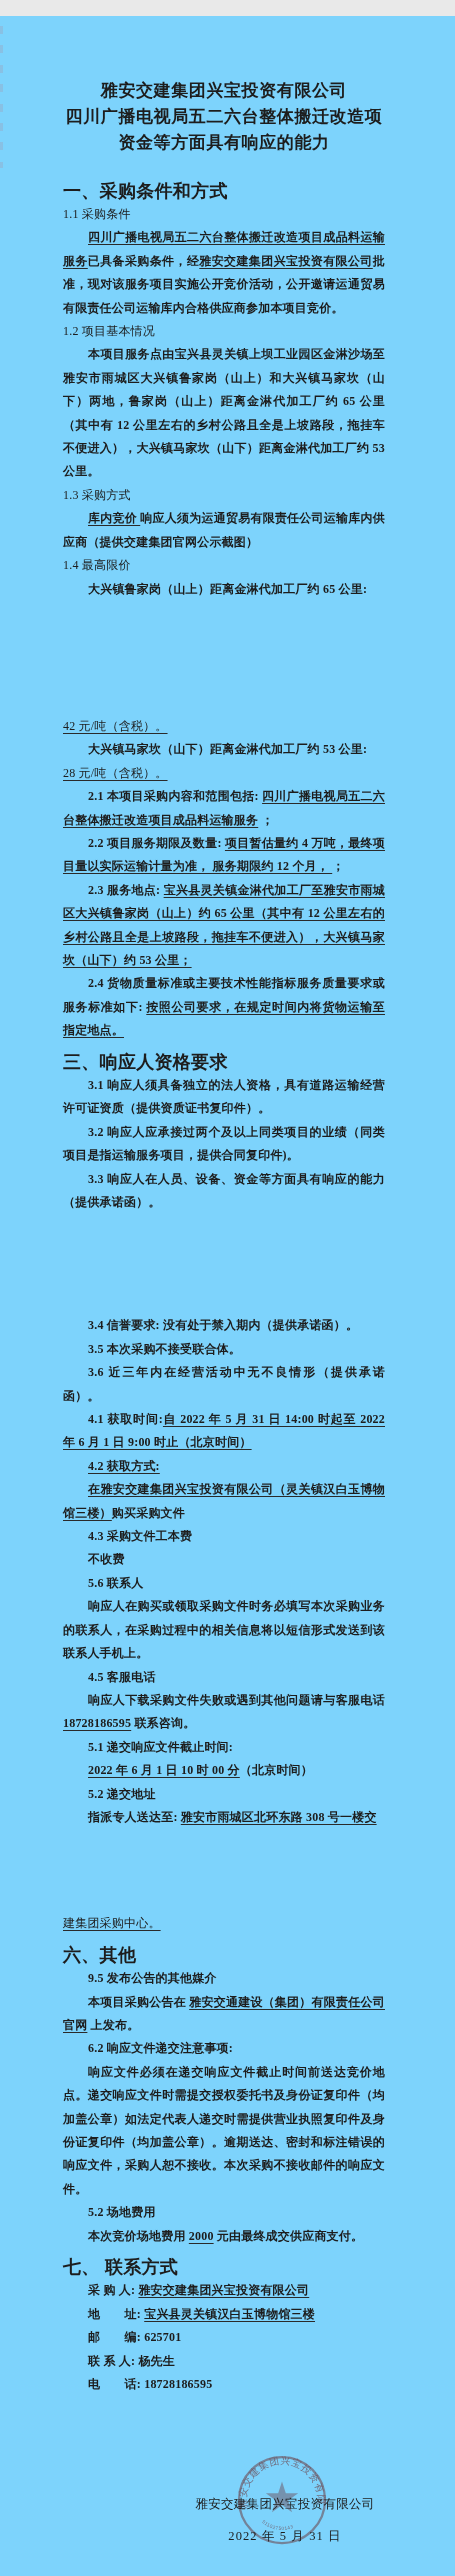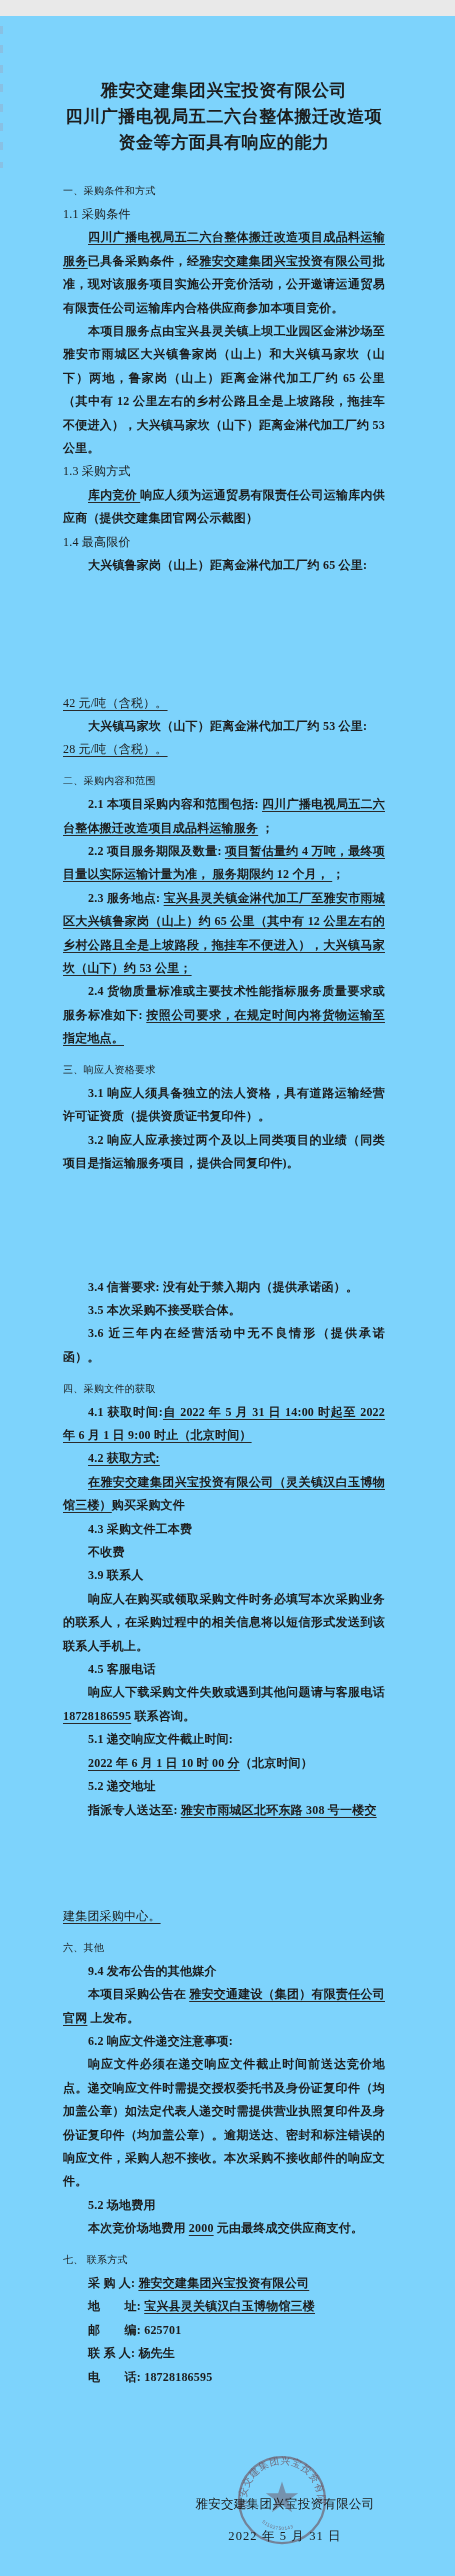--- a/index.html
+++ b/index.html
@@ -24,22 +24,22 @@
   .content p{margin:0;}
   .title{
     font-family:"Liberation Sans", sans-serif;
     font-weight:700;
     font-size:17px;line-height:26px;
     text-align:center;
     letter-spacing:0.6px;
   }
   .h1{
     font-family:"Liberation Sans", sans-serif;
-    font-weight:400;
-    font-size:10px;line-height:24px;
+    font-weight:700;
+    font-size:18px;line-height:24px;
     margin-top:7.4px !important;
     letter-spacing:0.3px;
   }
   .h1.first{margin-top:23px !important;}
   .line, .para{
     font-size:12px;line-height:23.4px;
     text-align:justify;
     letter-spacing:0.2px;
   }
   .ind{text-indent:25px;font-weight:bold;}
@@ -69,59 +69,59 @@
 <div class="page">
   <div class="edge-artifact"></div>
 
   <div class="content" id="doc-content">
       <p class="title"><span>雅安交建集团兴宝投资有限公司</span></p>
       <p class="title"><span>四川广播电视局五二六台整体搬迁改造项</span></p>
       <p class="title"><span>资金等方面具有响应的能力</span></p>
       <p class="h1 first"><span>一、采购条件和方式</span></p>
       <p class="line"><span>1.1 采购条件</span></p>
       <p class="para ind"><span class="ul">四川广播电视局五二六台整体搬迁改造项目成品料运输服务</span><span>已具备采购条件，经</span><span class="ul">雅安交建集团兴宝投资有限公司</span><span>批准，现对该服务项目实施公开竞价活动，公开邀请运通贸易有限责任公司运输库内合格供应商参加本项目竞价。</span></p>
+      <p class="line"><span>1.2 项目基本情况</span></p>
       <p class="para ind"><span>本项目服务点由宝兴县灵关镇上坝工业园区金淋沙场至雅安市雨城区大兴镇鲁家岗（山上）和大兴镇马家坎（山下）两地，鲁家岗（山上）距离金淋代加工厂约 65 公里（其中有 12 公里左右的乡村公路且全是上坡路段，拖挂车不便进入），大兴镇马家坎（山下）距离金淋代加工厂约 53 公里。</span></p>
       <p class="line"><span>1.3 采购方式</span></p>
       <p class="para ind"><span class="ul"> 库内竞价 </span><span>响应人须为运通贸易有限责任公司运输库内供应商（提供交建集团官网公示截图）</span></p>
       <p class="line"><span>1.4 最高限价</span></p>
       <p class="para ind"><span>大兴镇鲁家岗（山上）距离金淋代加工厂约 65 公里:</span></p>
       <div class="spacer" style="height: 114px;"></div>
       <p class="para"><span class="ul">42 元/吨（含税）。</span></p>
       <p class="para ind"><span>大兴镇马家坎（山下）距离金淋代加工厂约 53 公里:</span></p>
       <p class="para"><span class="ul">28 元/吨（含税）。</span></p>
-      <p class="h1"><span>二、采购内容和范围</span></p>
       <p class="para ind"><span>2.1 本项目采购内容和范围包括: </span><span class="ul">四川广播电视局五二六台整体搬迁改造项目成品料运输服务</span><span> ；</span></p>
       <p class="para ind"><span>2.2 项目服务期限及数量:  </span><span class="ul">项目暂估量约 4 万吨，最终项目量以实际运输计量为准， 服务期限约 12 个月， </span><span>；</span></p>
       <p class="para ind"><span>2.3 服务地点: </span><span class="ul">宝兴县灵关镇金淋代加工厂至雅安市雨城区大兴镇鲁家岗（山上）约 65 公里（其中有 12 公里左右的乡村公路且全是上坡路段，拖挂车不便进入），大兴镇马家坎（山下）约 53 公里；</span></p>
       <p class="para ind"><span>2.4 货物质量标准或主要技术性能指标服务质量要求或服务标准如下: </span><span class="ul">按照公司要求，在规定时间内将货物运输至指定地点。</span></p>
       <p class="h1"><span>三、响应人资格要求</span></p>
       <p class="para ind"><span>3.1 响应人须具备独立的法人资格，具有道路运输经营许可证资质（提供资质证书复印件）。</span></p>
       <p class="para ind"><span>3.2 响应人应承接过两个及以上同类项目的业绩（同类项目是指运输服务项目，提供合同复印件)。</span></p>
+      <p class="para ind"><span>3.3 响应人在人员、设备、资金等方面具有响应的能力（提供承诺函）。</span></p>
       <div class="spacer" style="height: 100px;"></div>
       <p class="para ind"><span>3.4 信誉要求: 没有处于禁入期内（提供承诺函）。</span></p>
       <p class="para ind"><span>3.5 本次采购不接受联合体。</span></p>
       <p class="para ind"><span>3.6 近三年内在经营活动中无不良情形（提供承诺函）。</span></p>
-      <p class="h1"><span>四、采购文件的获取</span></p>
       <p class="para ind"><span>4.1 获取时间:</span><span class="ul">自 2022 年 5 月 31 日 14:00 时起至 2022 年 6 月 1 日 9:00 时止（北京时间）</span></p>
       <p class="para ind"><span class="ul">4.2 获取方式: </span></p>
       <p class="para ind"><span class="ul">在雅安交建集团兴宝投资有限公司（灵关镇汉白玉博物馆三楼）</span><span>购买采购文件</span></p>
       <p class="para ind"><span>4.3 采购文件工本费</span></p>
       <p class="para ind"><span>不收费</span></p>
-      <p class="para ind"><span>3.9 联系人</span></p>
+      <p class="para ind"><span>5.6 联系人</span></p>
       <p class="para ind"><span>响应人在购买或领取采购文件时务必填写本次采购业务的联系人，在采购过程中的相关信息将以短信形式发送到该联系人手机上。</span></p>
       <p class="para ind"><span>4.5 客服电话</span></p>
       <p class="para ind"><span>响应人下载采购文件失败或遇到其他问题请与客服电话 </span><span class="ul">18728186595</span><span> 联系咨询。</span></p>
       <p class="para ind"><span>5.1 递交响应文件截止时间:</span></p>
       <p class="para ind"><span class="ul">2022 年 6 月 1 日 10 时 00  分</span><span>（北京时间）</span></p>
       <p class="para ind"><span>5.2 递交地址</span></p>
       <p class="para ind"><span>指派专人送达至: </span><span class="ul">雅安市雨城区北环东路 308 号一楼交</span></p>
       <div class="spacer" style="height: 83px;"></div>
       <p class="para"><span class="ul">建集团采购中心。</span></p>
       <p class="h1"><span>六、其他</span></p>
-      <p class="para ind"><span>9.4 发布公告的其他媒介</span></p>
+      <p class="para ind"><span>9.5 发布公告的其他媒介</span></p>
       <p class="para ind"><span>本项目采购公告在  </span><span class="ul">雅安交通建设（集团）有限责任公司官网</span><span>  上发布。</span></p>
       <p class="para ind"><span>6.2 响应文件递交注意事项:</span></p>
       <p class="para ind"><span>响应文件必须在递交响应文件截止时间前送达竞价地点。递交响应文件时需提交授权委托书及身份证复印件（均加盖公章）如法定代表人递交时需提供营业执照复印件及身份证复印件（均加盖公章）。逾期送达、密封和标注错误的响应文件，采购人恕不接收。本次采购不接收邮件的响应文件。</span></p>
       <p class="para ind"><span>5.2 场地费用</span></p>
       <p class="para ind"><span>本次竞价场地费用 </span><span class="ul">2000</span><span> 元由最终成交供应商支付。</span></p>
       <p class="h1"><span>七、 联系方式</span></p>
       <p class="para ind"><span>采 购 人: </span><span class="ul"> 雅安交建集团兴宝投资有限公司</span></p>
       <p class="para ind"><span>地　　址: </span><span class="ul">宝兴县灵关镇汉白玉博物馆三楼</span></p>
       <p class="para ind"><span>邮　　编: 625701</span></p>
       <p class="para ind"><span>联 系 人: 杨先生</span></p>

